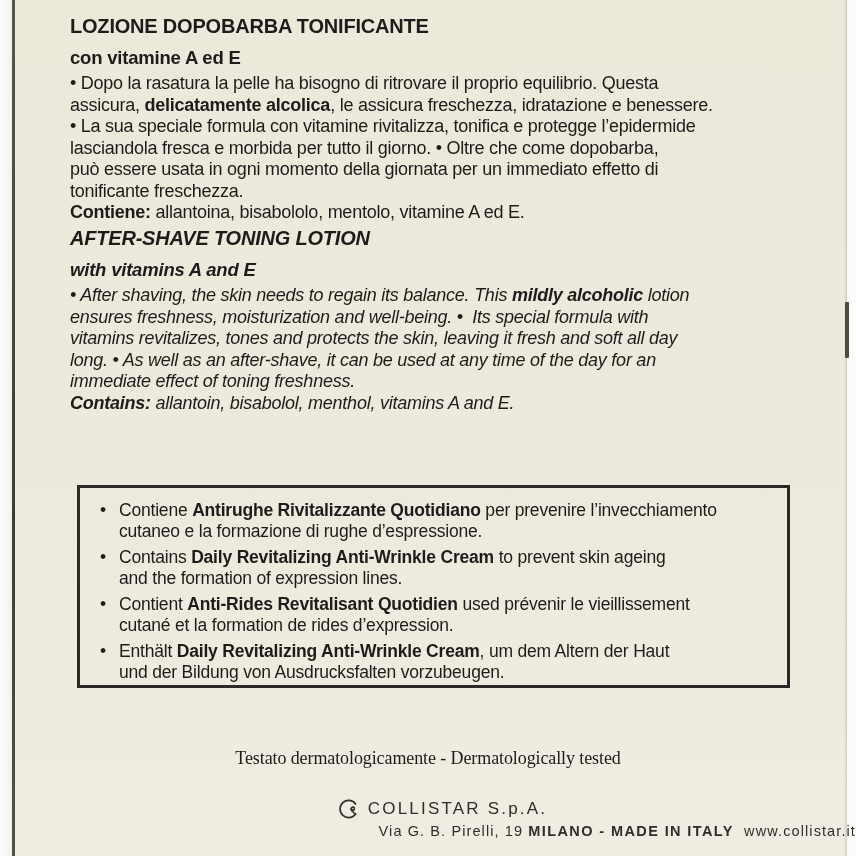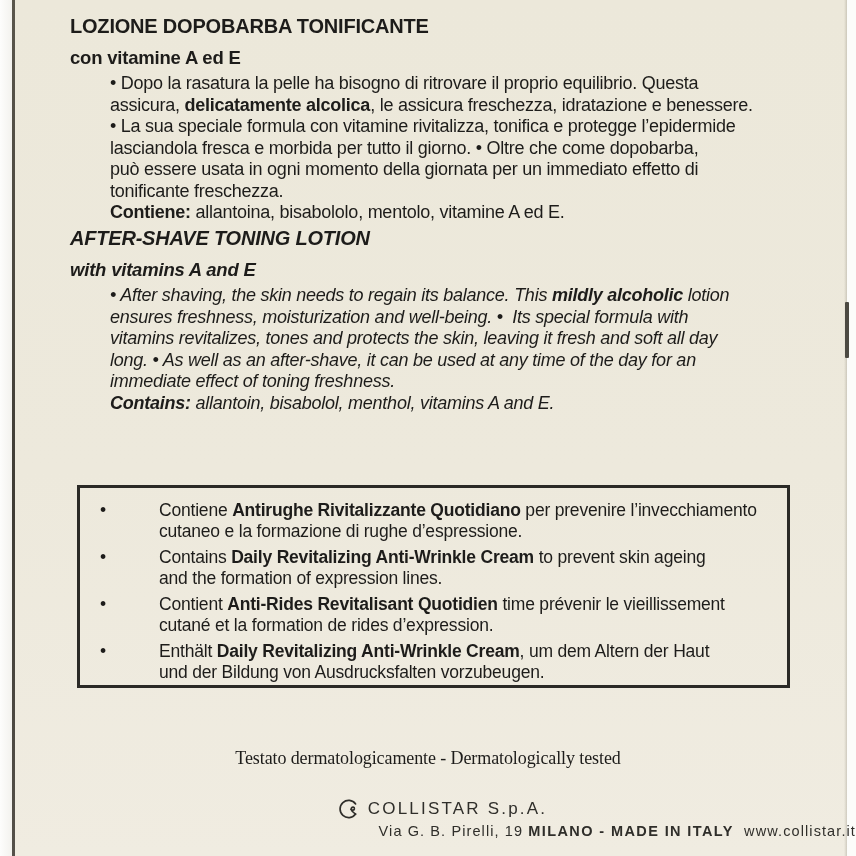--- a/index.html
+++ b/index.html
@@ -24,21 +24,21 @@
   .edge-left-white{position:absolute;left:0;top:0;width:12px;height:856px;background:linear-gradient(90deg,#FDFDFC,#F3F2EE);}
   .edge-left-line{position:absolute;left:12px;top:0;width:3px;height:856px;background:linear-gradient(180deg,#5A564C,#3F3C35 60%,#55514a);}
   .edge-right-white{position:absolute;right:0;top:0;width:9px;height:856px;background:#FCFCFA;}
   .edge-right-soft{position:absolute;right:9px;top:0;width:3px;height:856px;background:linear-gradient(90deg,rgba(0,0,0,0),rgba(110,105,90,0.25));}
   .edge-right-mark{position:absolute;right:7px;top:302px;width:4px;height:56px;background:#4C4A42;border-radius:1px;}
 
   .block{position:absolute;left:70px;width:740px;}
   .block h1{margin:0;font-size:20px;line-height:22px;font-weight:700;letter-spacing:-0.2px;}
   .block h2{margin:10px 0 0;font-size:18.5px;line-height:21px;font-weight:700;letter-spacing:-0.2px;}
   .para{margin-top:5px;}
-  .line{font-size:18px;line-height:21.5px;letter-spacing:-0.25px;white-space:pre;margin-left:40px;}
+  .line{font-size:18px;line-height:21.5px;letter-spacing:-0.25px;white-space:pre;}
   .b{font-weight:700;}
 
   .it-block{top:15px;}
   .en-block{top:227px;font-style:italic;}
 
   .legal-box{
     position:absolute;left:77px;top:485px;width:713px;height:203px;
     border:3px solid var(--box-border);box-sizing:border-box;
     padding:12px 14px 0 20px;
   }
@@ -113,21 +113,21 @@
     <div class="claim">
       <span class="bullet">•</span>
       <div>
         <div class="line"><span>Contains </span><span class="b">Daily Revitalizing Anti-Wrinkle Cream</span><span> to prevent skin ageing</span></div>
         <div class="line"><span>and the formation of expression lines.</span></div>
       </div>
     </div>
     <div class="claim">
       <span class="bullet">•</span>
       <div>
-        <div class="line"><span>Contient </span><span class="b">Anti-Rides Revitalisant Quotidien</span><span> time prévenir le vieillissement</span></div>
+        <div class="line"><span>Contient </span><span class="b">Anti-Rides Revitalisant Quotidien</span><span> used prévenir le vieillissement</span></div>
         <div class="line"><span>cutané et la formation de rides d’expression.</span></div>
       </div>
     </div>
     <div class="claim">
       <span class="bullet">•</span>
       <div>
         <div class="line"><span>Enthält </span><span class="b">Daily Revitalizing Anti-Wrinkle Cream</span><span>, um dem Altern der Haut</span></div>
         <div class="line"><span>und der Bildung von Ausdrucksfalten vorzubeugen.</span></div>
       </div>
     </div>

